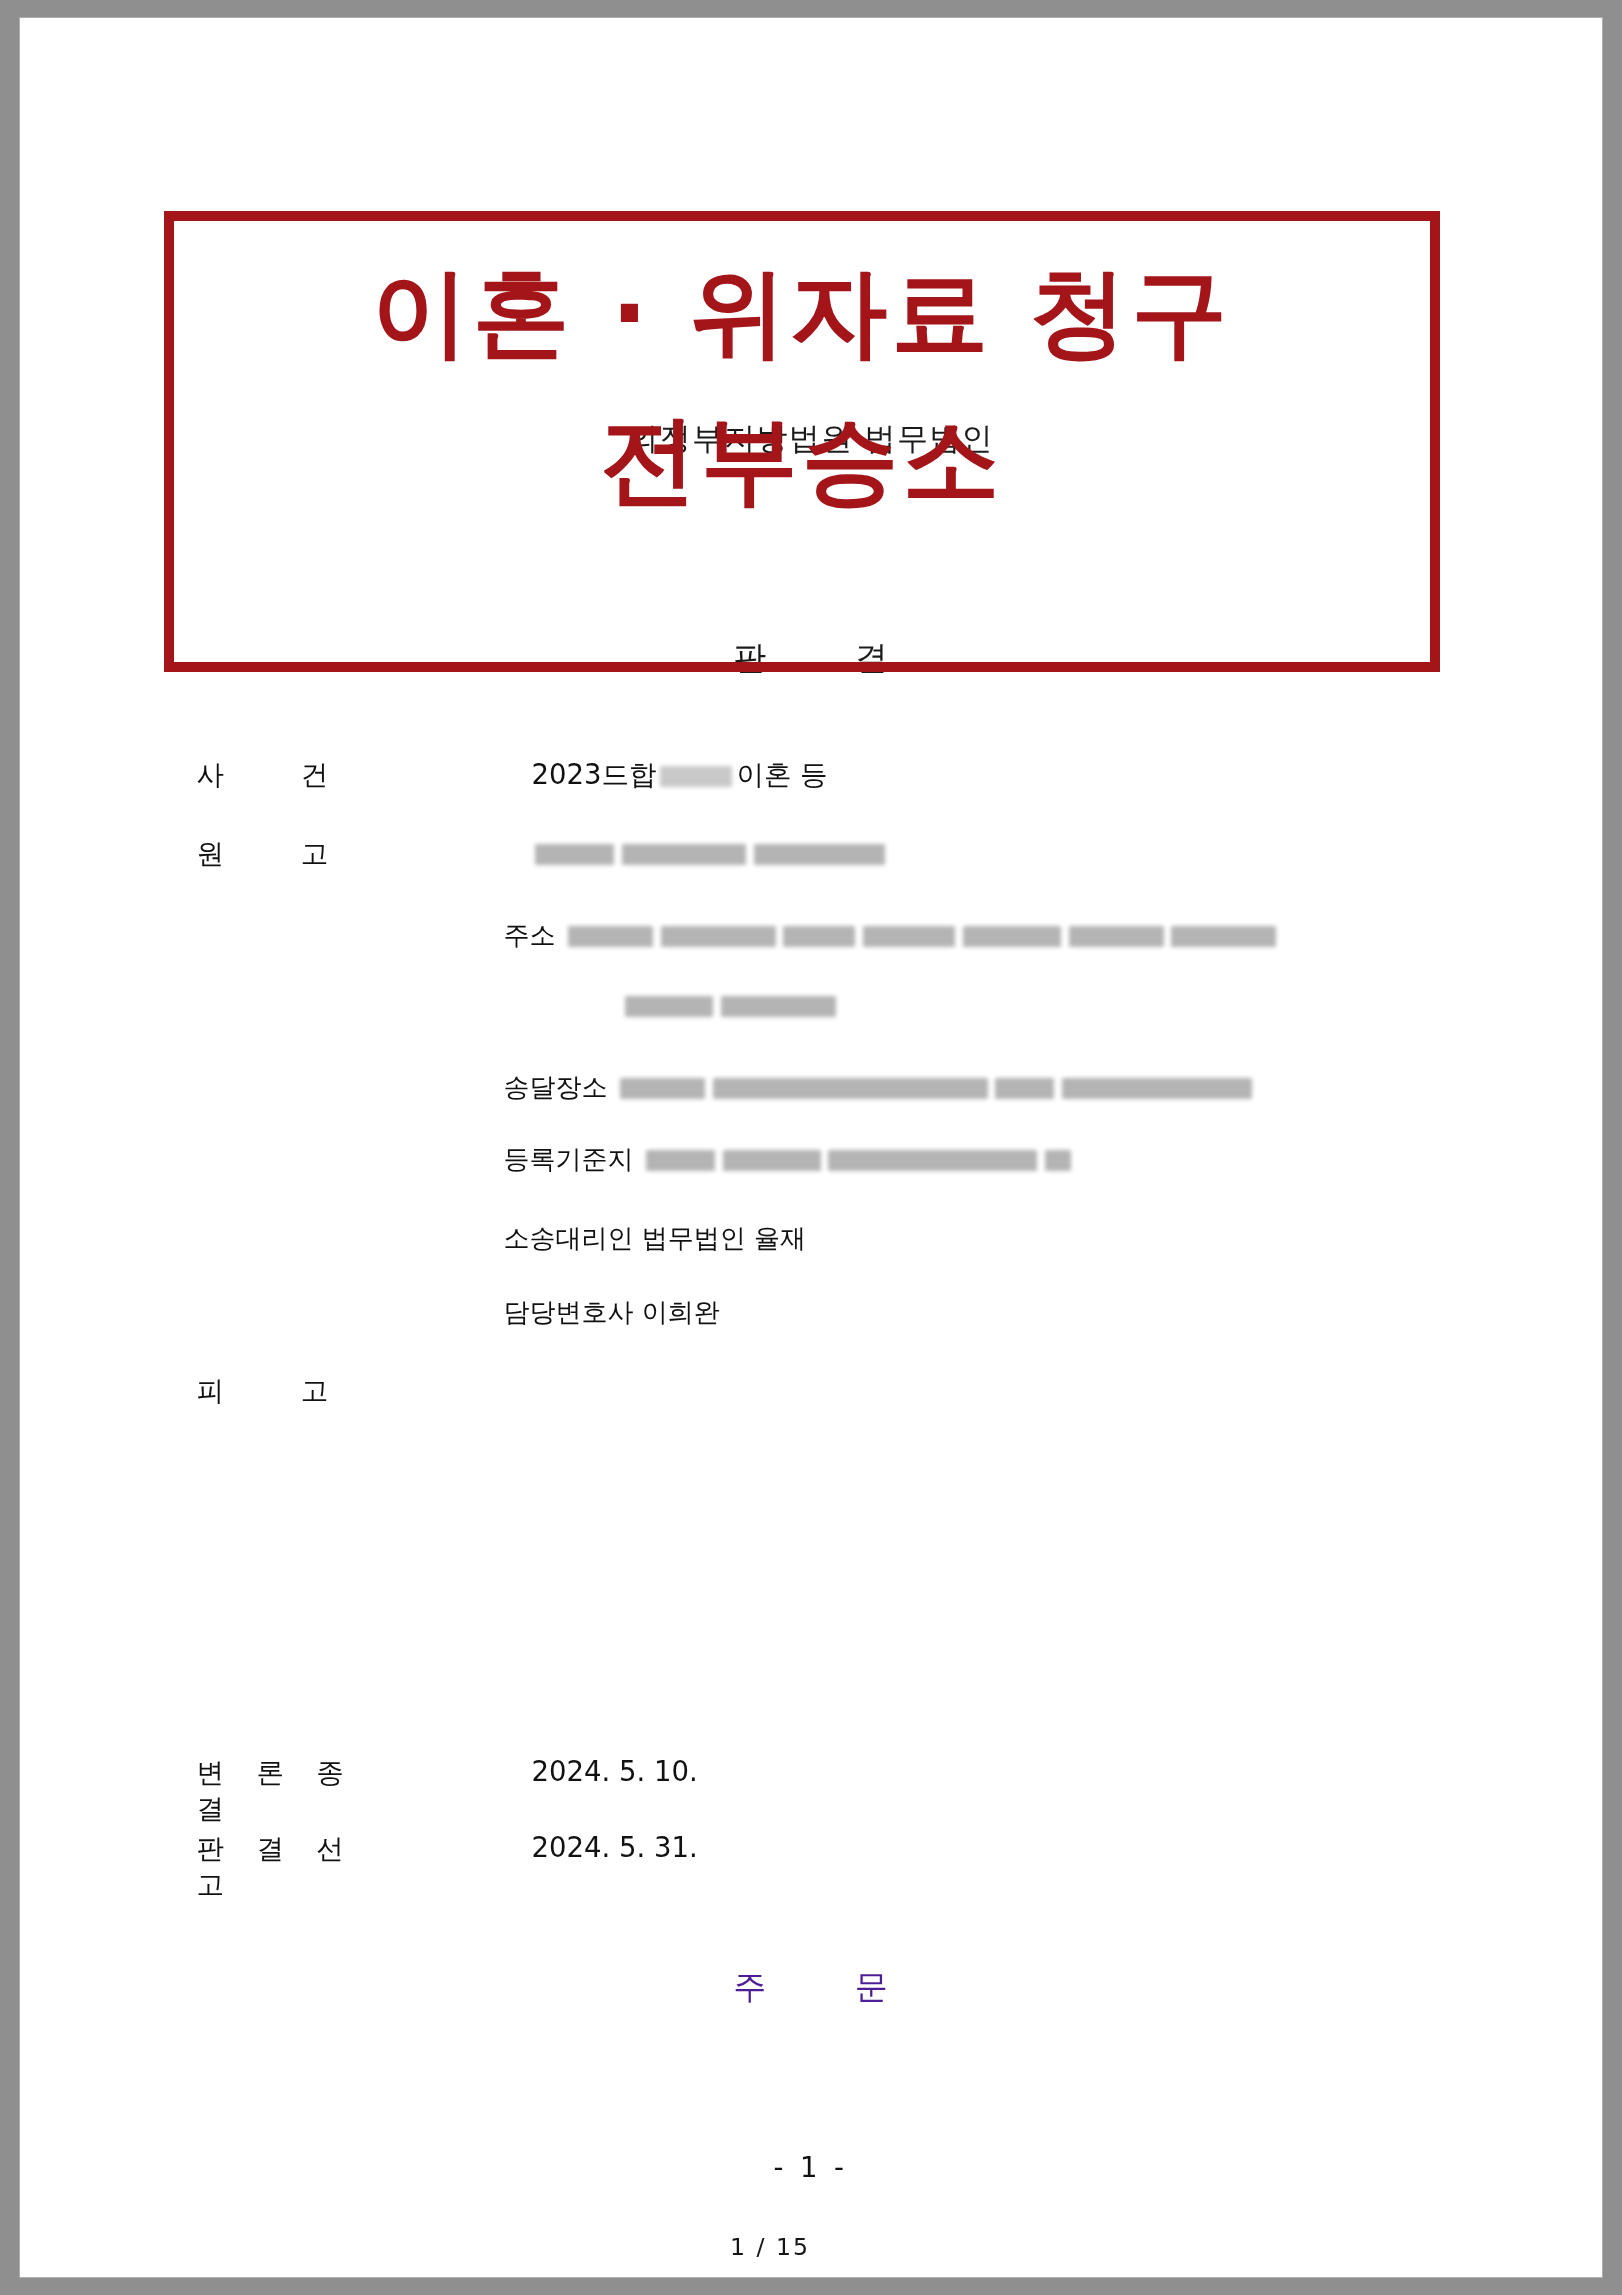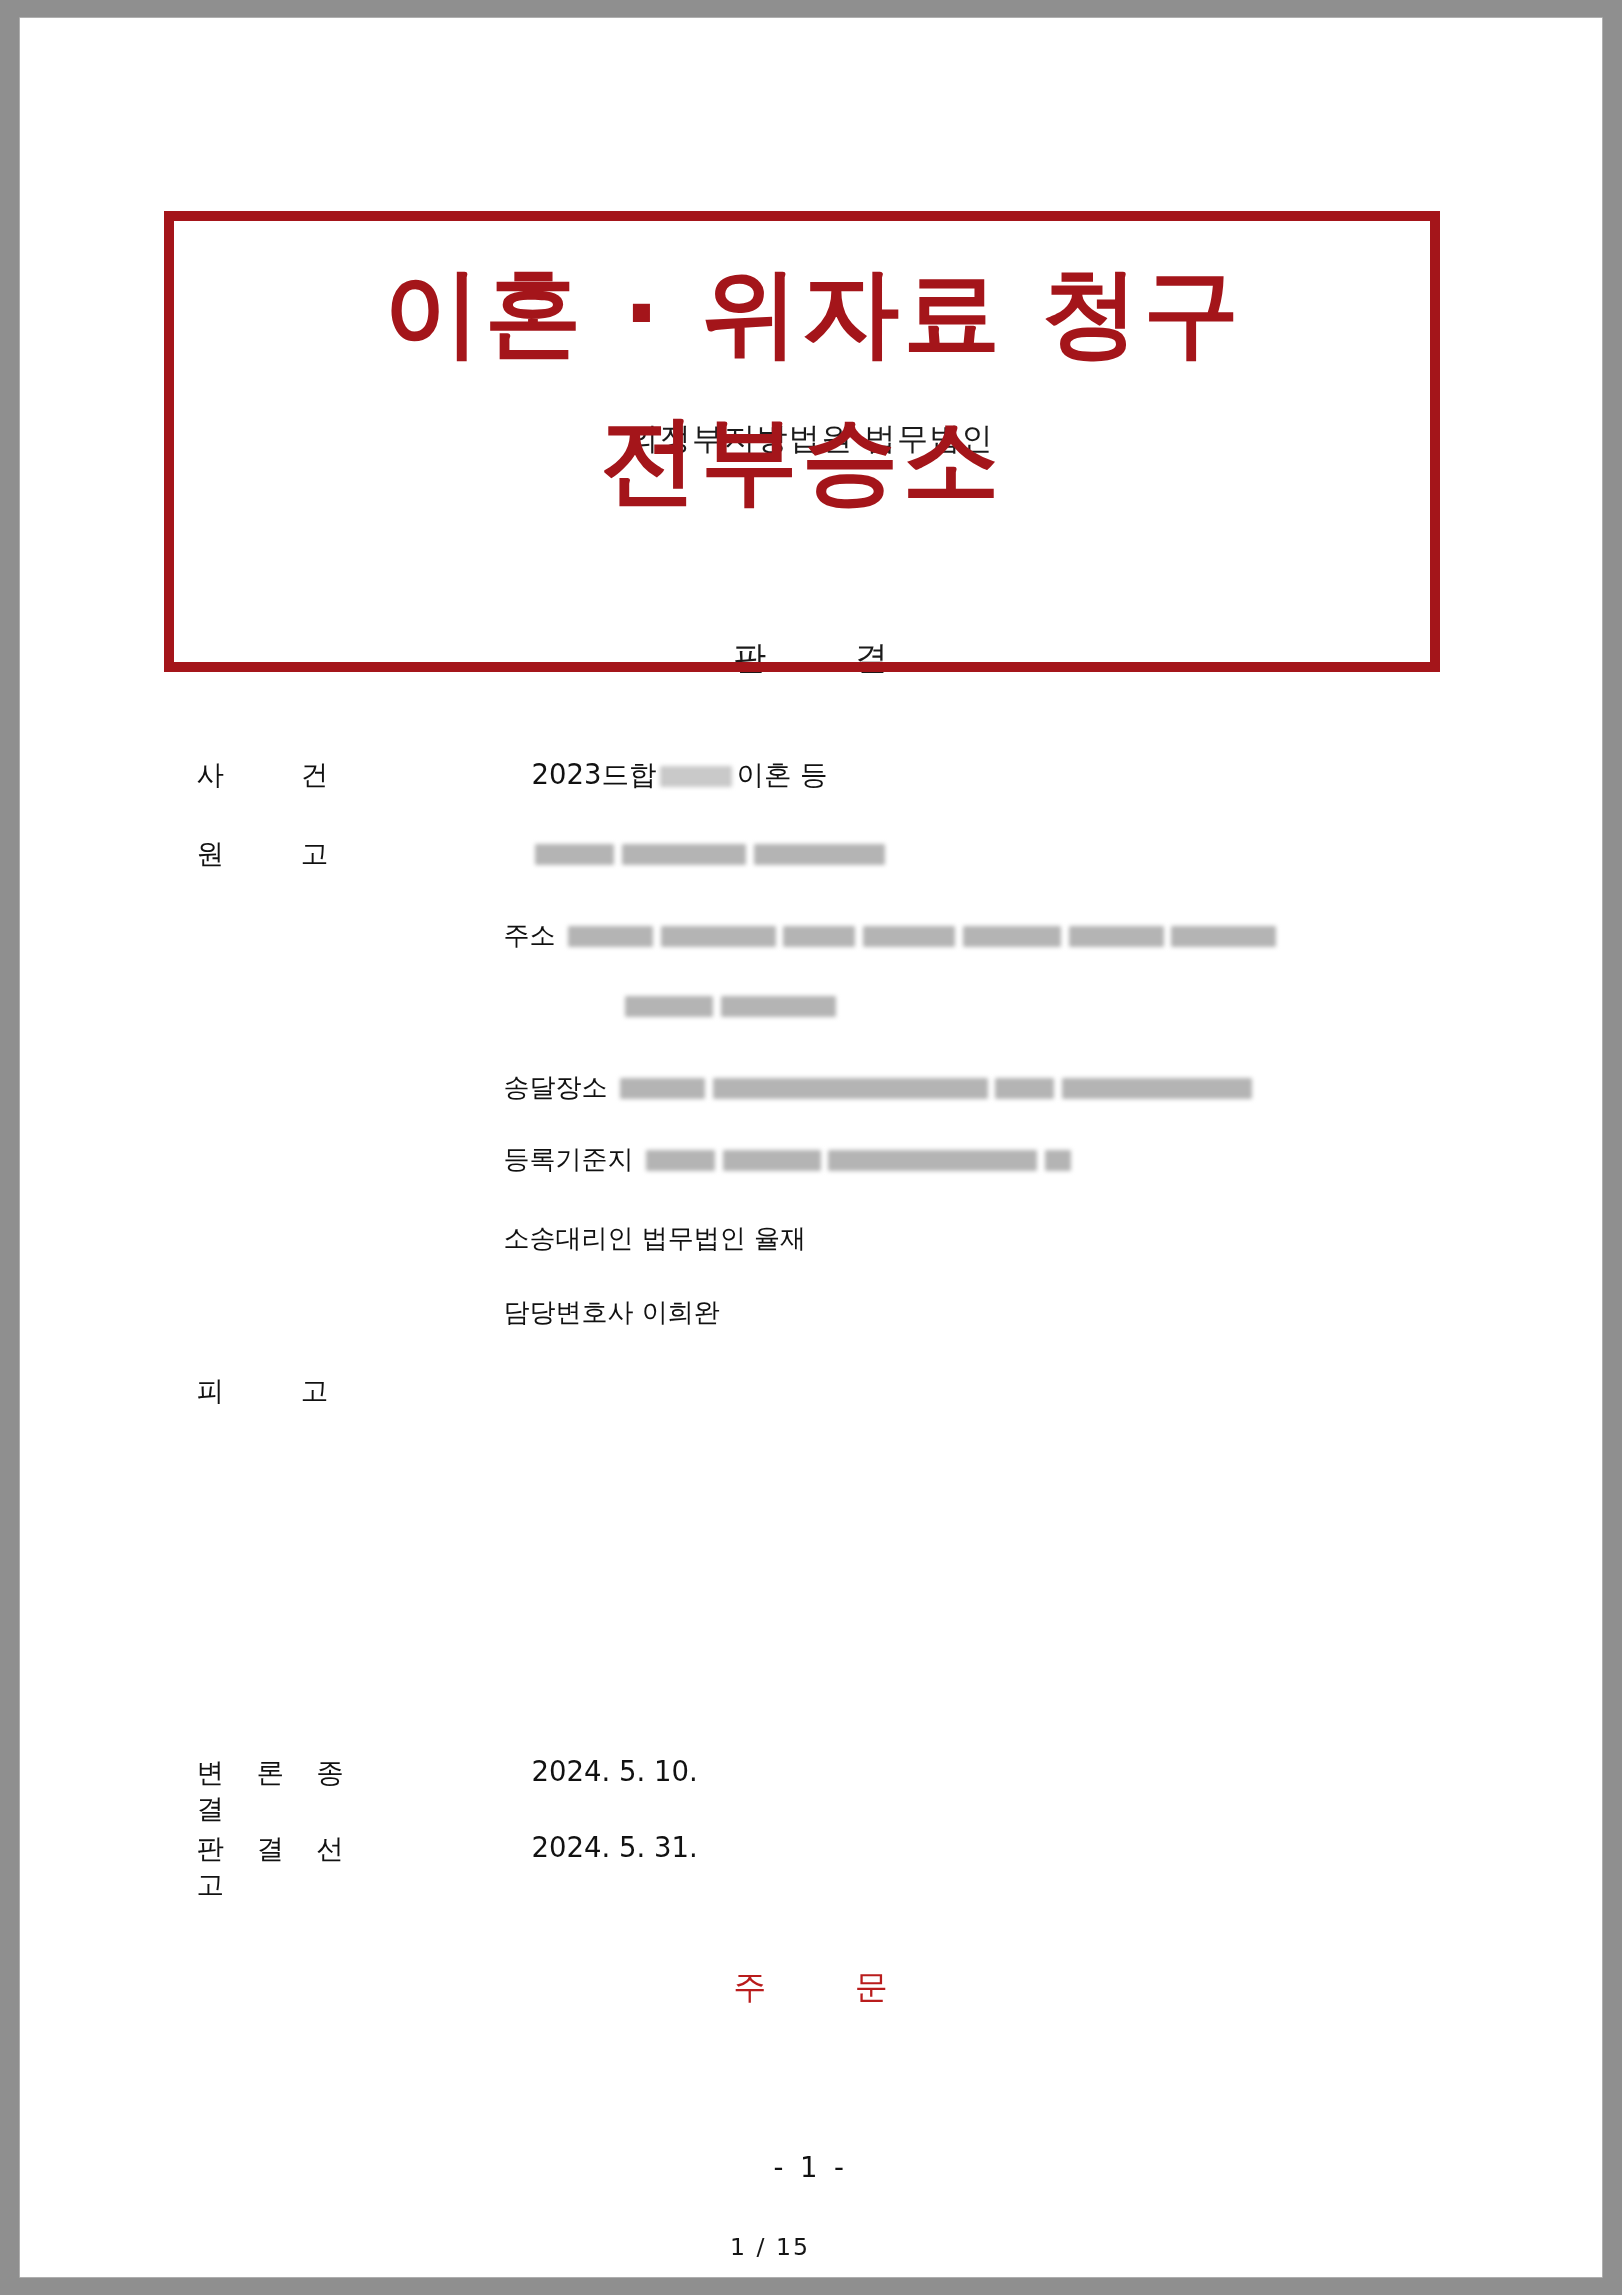--- a/index.html
+++ b/index.html
@@ -41,21 +41,20 @@
     top: 43px;
     width: 100%;
     text-align: center;
     color: #a4151a;
     font-family: "DejaVu Sans", sans-serif;
     font-weight: 700;
     font-size: 97px;
     letter-spacing: 3.9px;
     line-height: 1;
     white-space: nowrap;
-    padding-left: 12px;
   }
   .stamp-line2 {
     position: absolute;
     left: 0;
     top: 190px;
     width: 100%;
     text-align: center;
     color: #a4151a;
     font-family: "DejaVu Sans", sans-serif;
     font-weight: 700;
@@ -137,21 +136,21 @@
 
   .section-title {
     position: absolute;
     left: 0;
     top: 1947px;
     width: 100%;
     text-align: center;
     font-size: 33px;
     letter-spacing: 39px;
     text-indent: 39px;
-    color: #b91c1c;
+    color: #4c1d95;
     font-family: "DejaVu Sans", sans-serif;
   }
   .page-num {
     position: absolute;
     left: 0;
     top: 2133px;
     width: 100%;
     text-align: center;
     font-size: 27.5px;
     color: #111;

